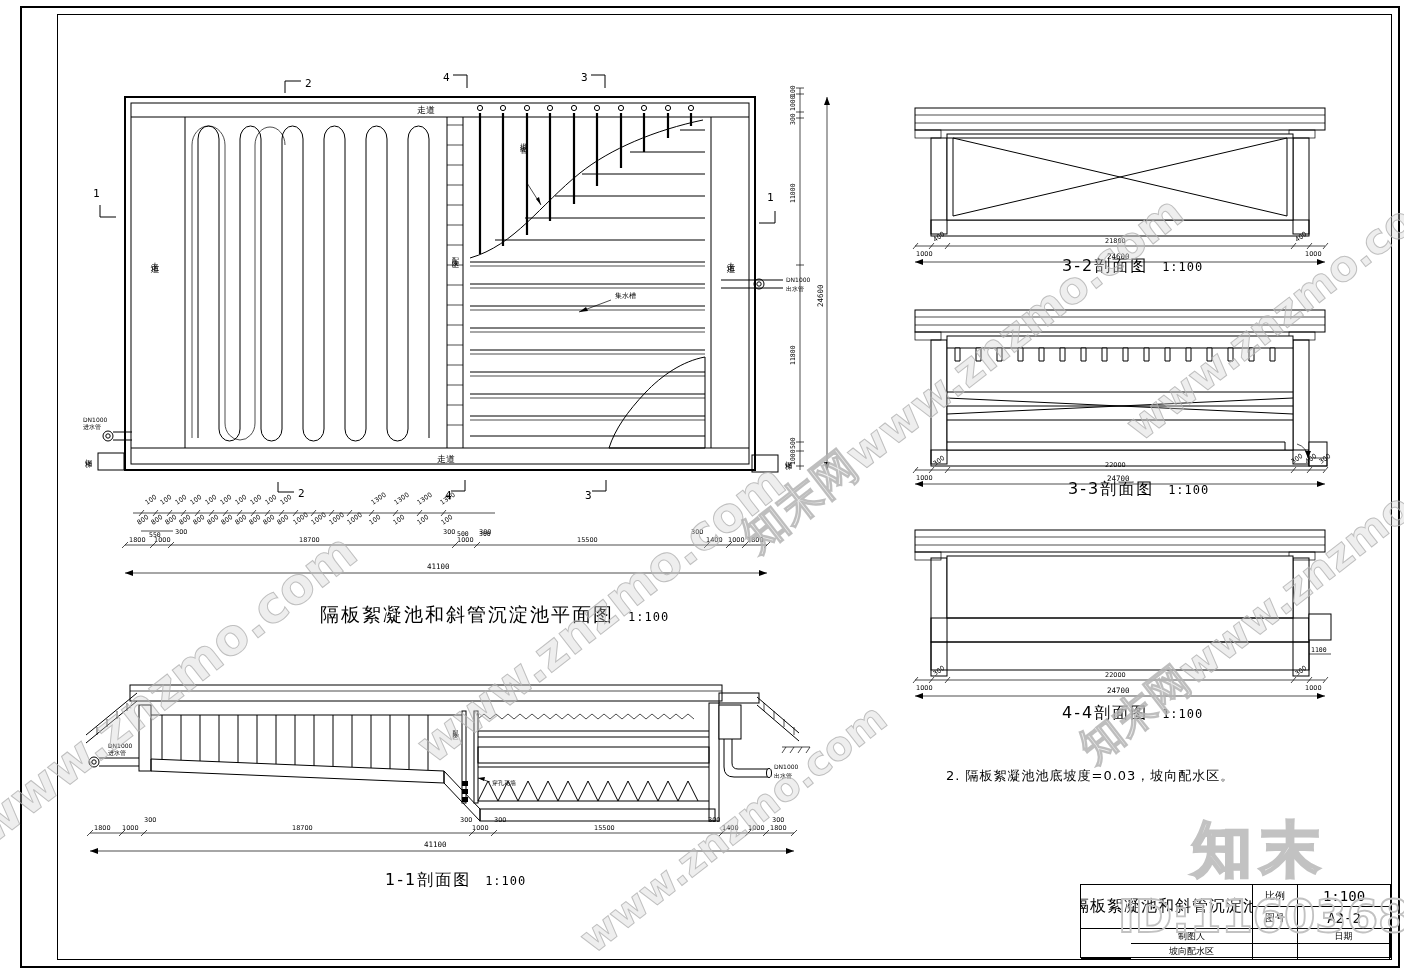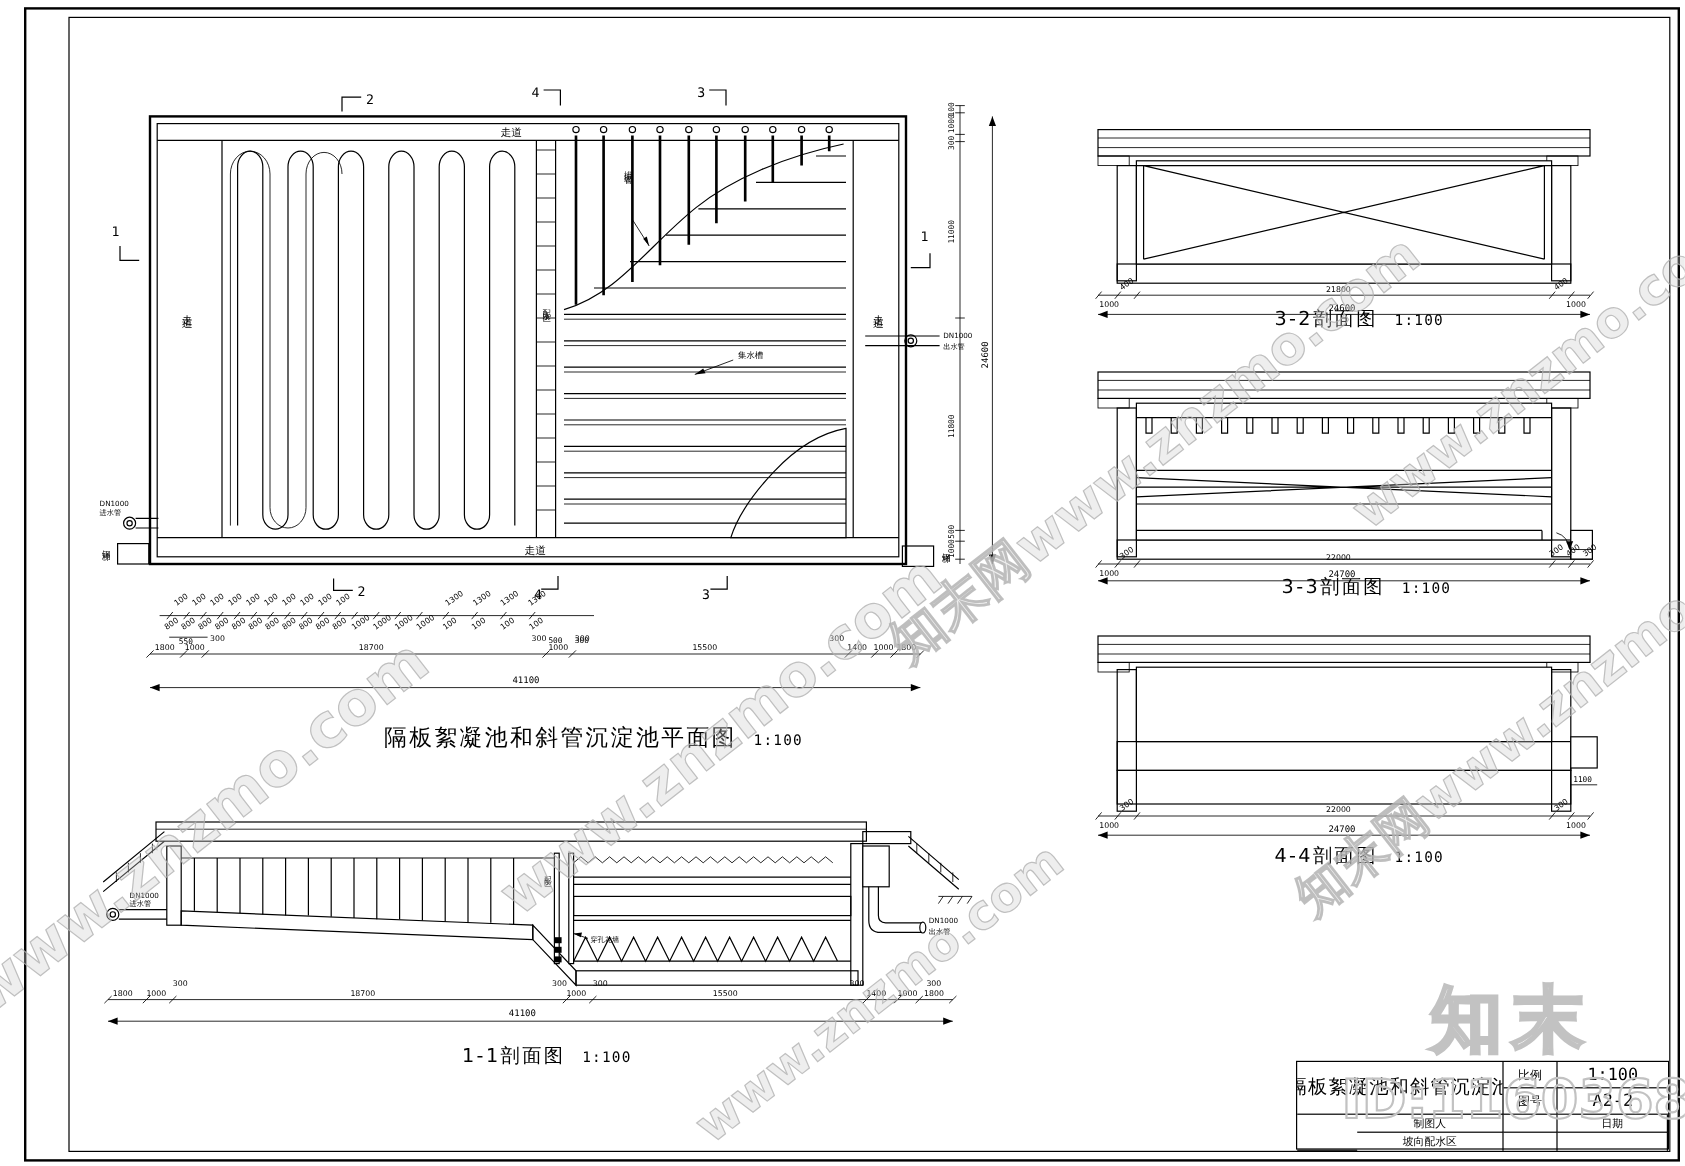--- a/index.html
+++ b/index.html
@@ -411,20 +411,21 @@
   <path class="thin" d="M8,188 H712"></path>
   <polygon points="8,188 16,185 16,191"></polygon>
     <polygon points="712,188 704,185 704,191"></polygon>
   <text class="dim7" x="342" y="184">41100</text>
 </svg>
 <div class="dtitle" style="left:385px;top:870px;">
   <span>1-1剖面图</span><span class="sc">1:100</span>
 </div>
 
 <div class="notes">
+  <div class="ni">2. 隔板絮凝池池底坡度=0.03，坡向配水区。</div>
 </div>
 
 <div class="tblock">
   <div class="tb-title">隔板絮凝池和斜管沉淀池</div>
   <div class="tb-lab">比例</div>
   <div class="tb-val noR">1:100</div>
   <div class="tb-lab">图号</div>
   <div class="tb-val noR">A2-2</div>
   <div class="tb-sm">制图人</div>
   <div></div>

